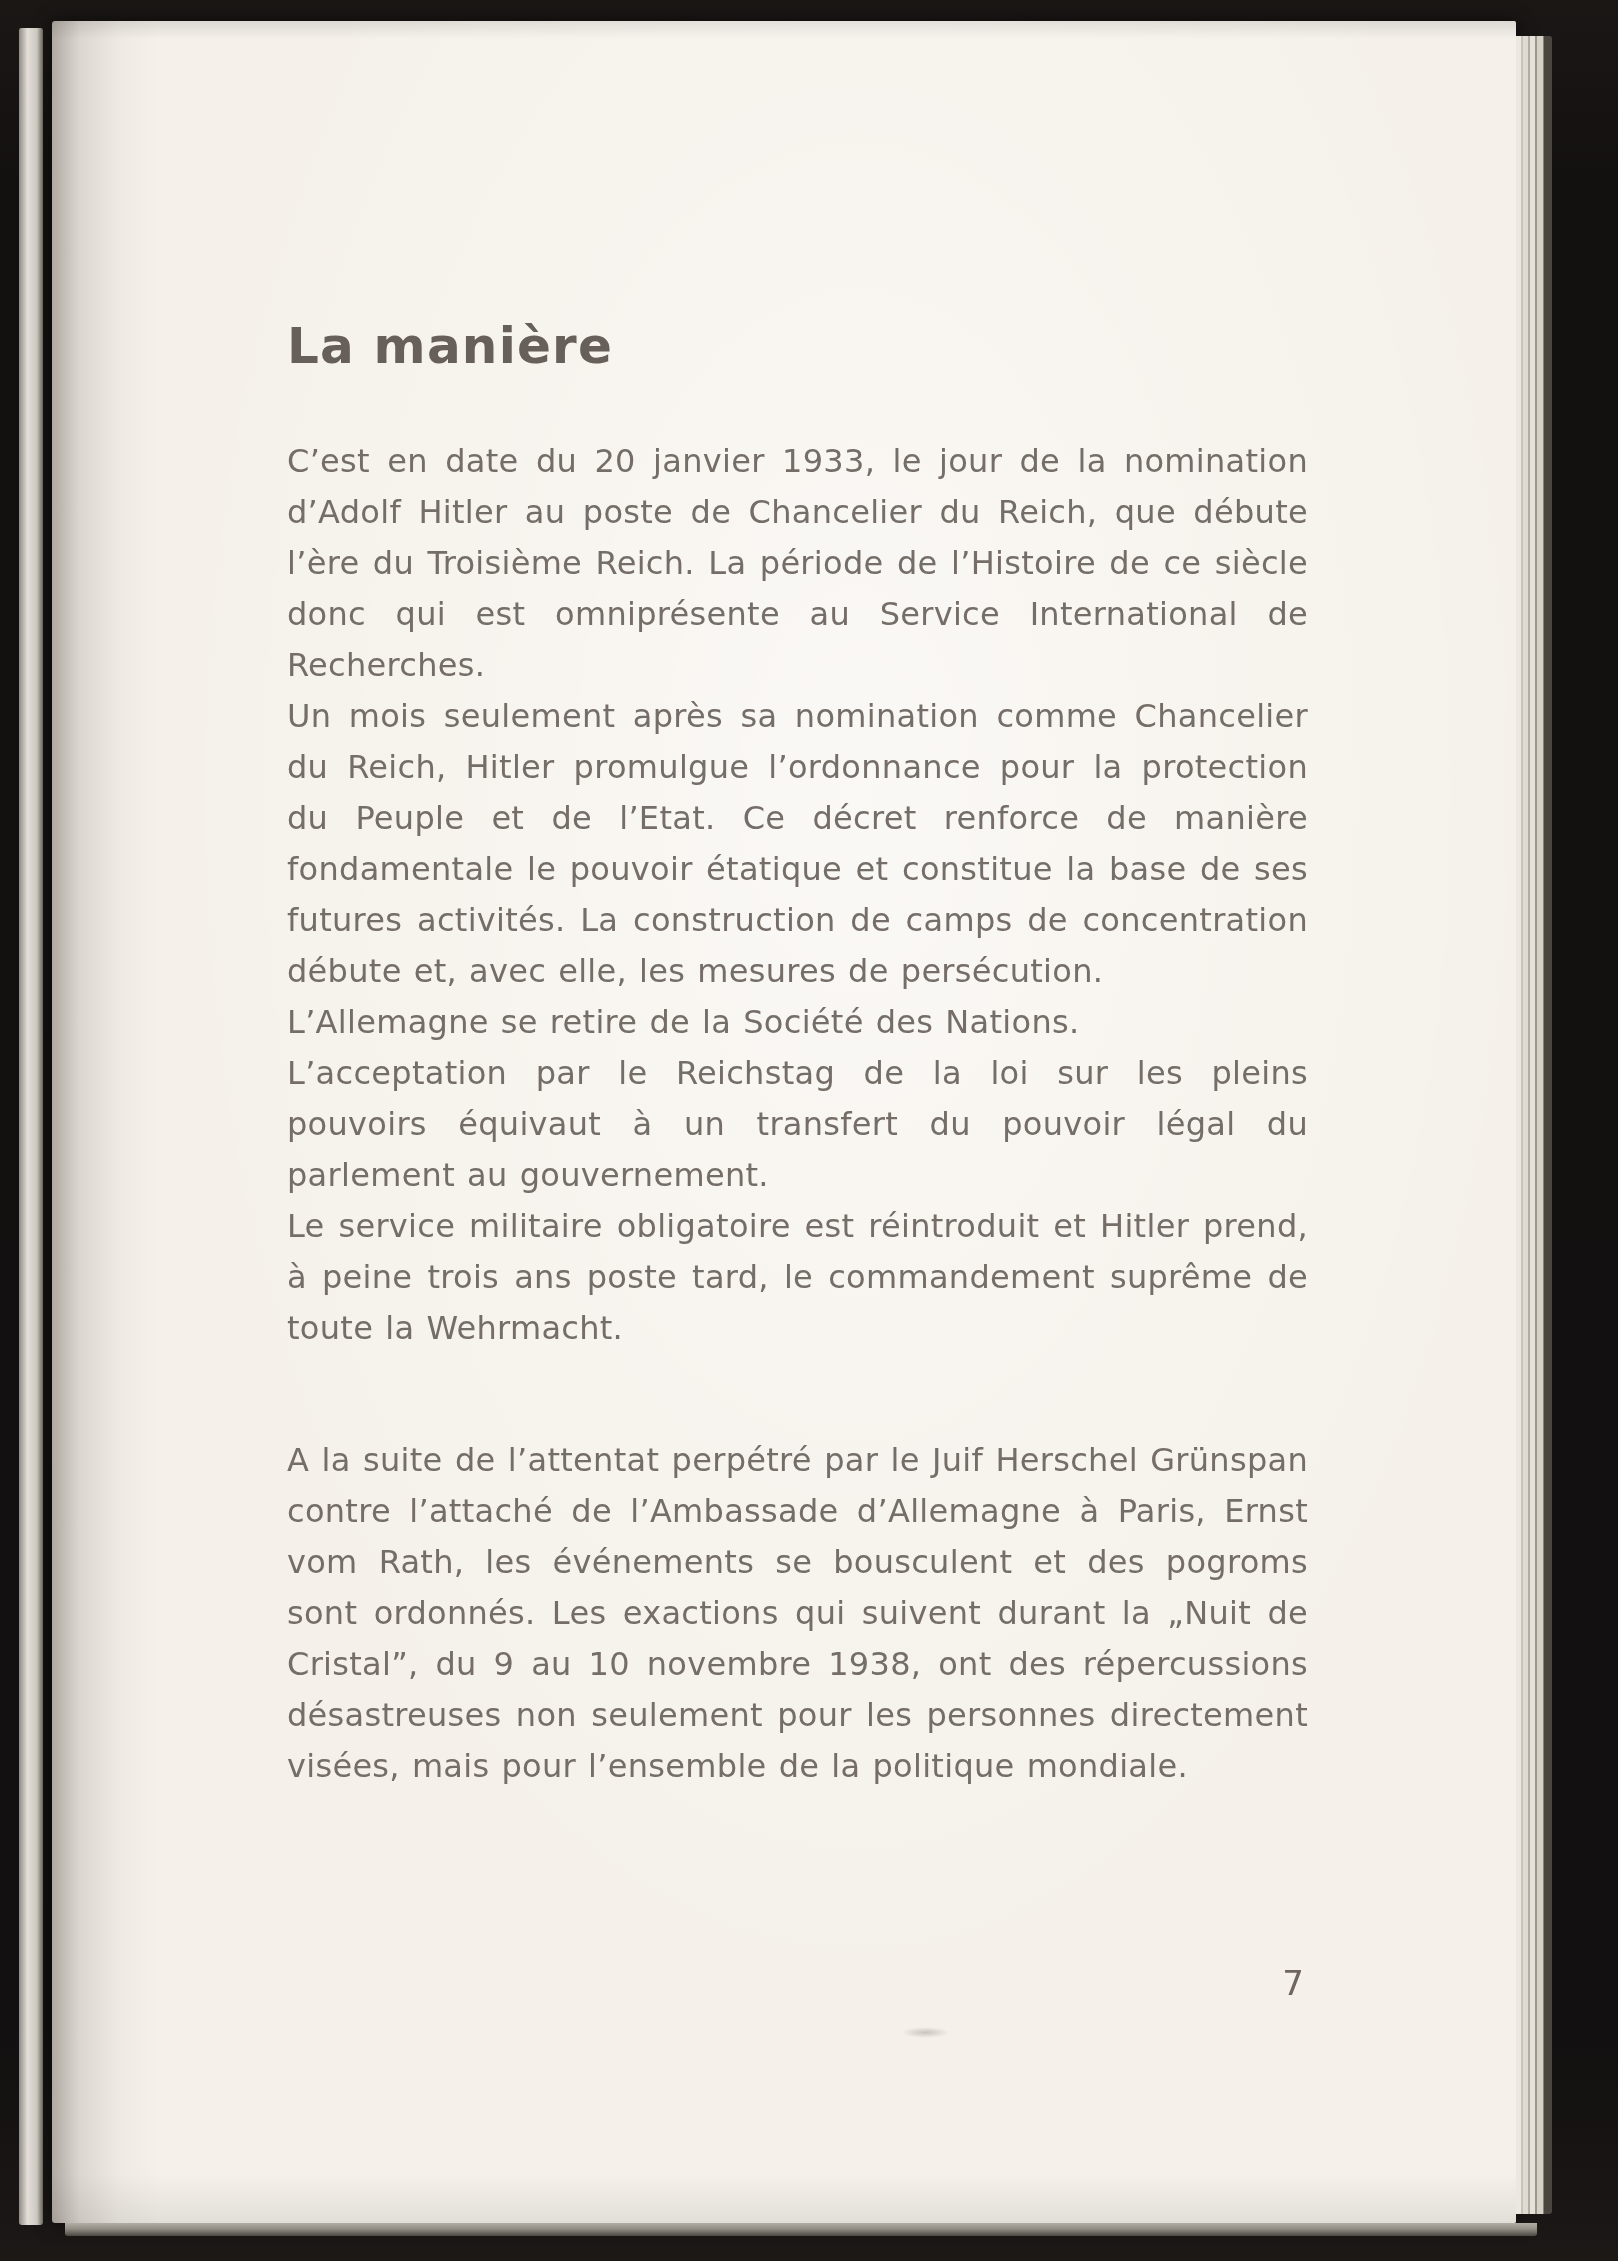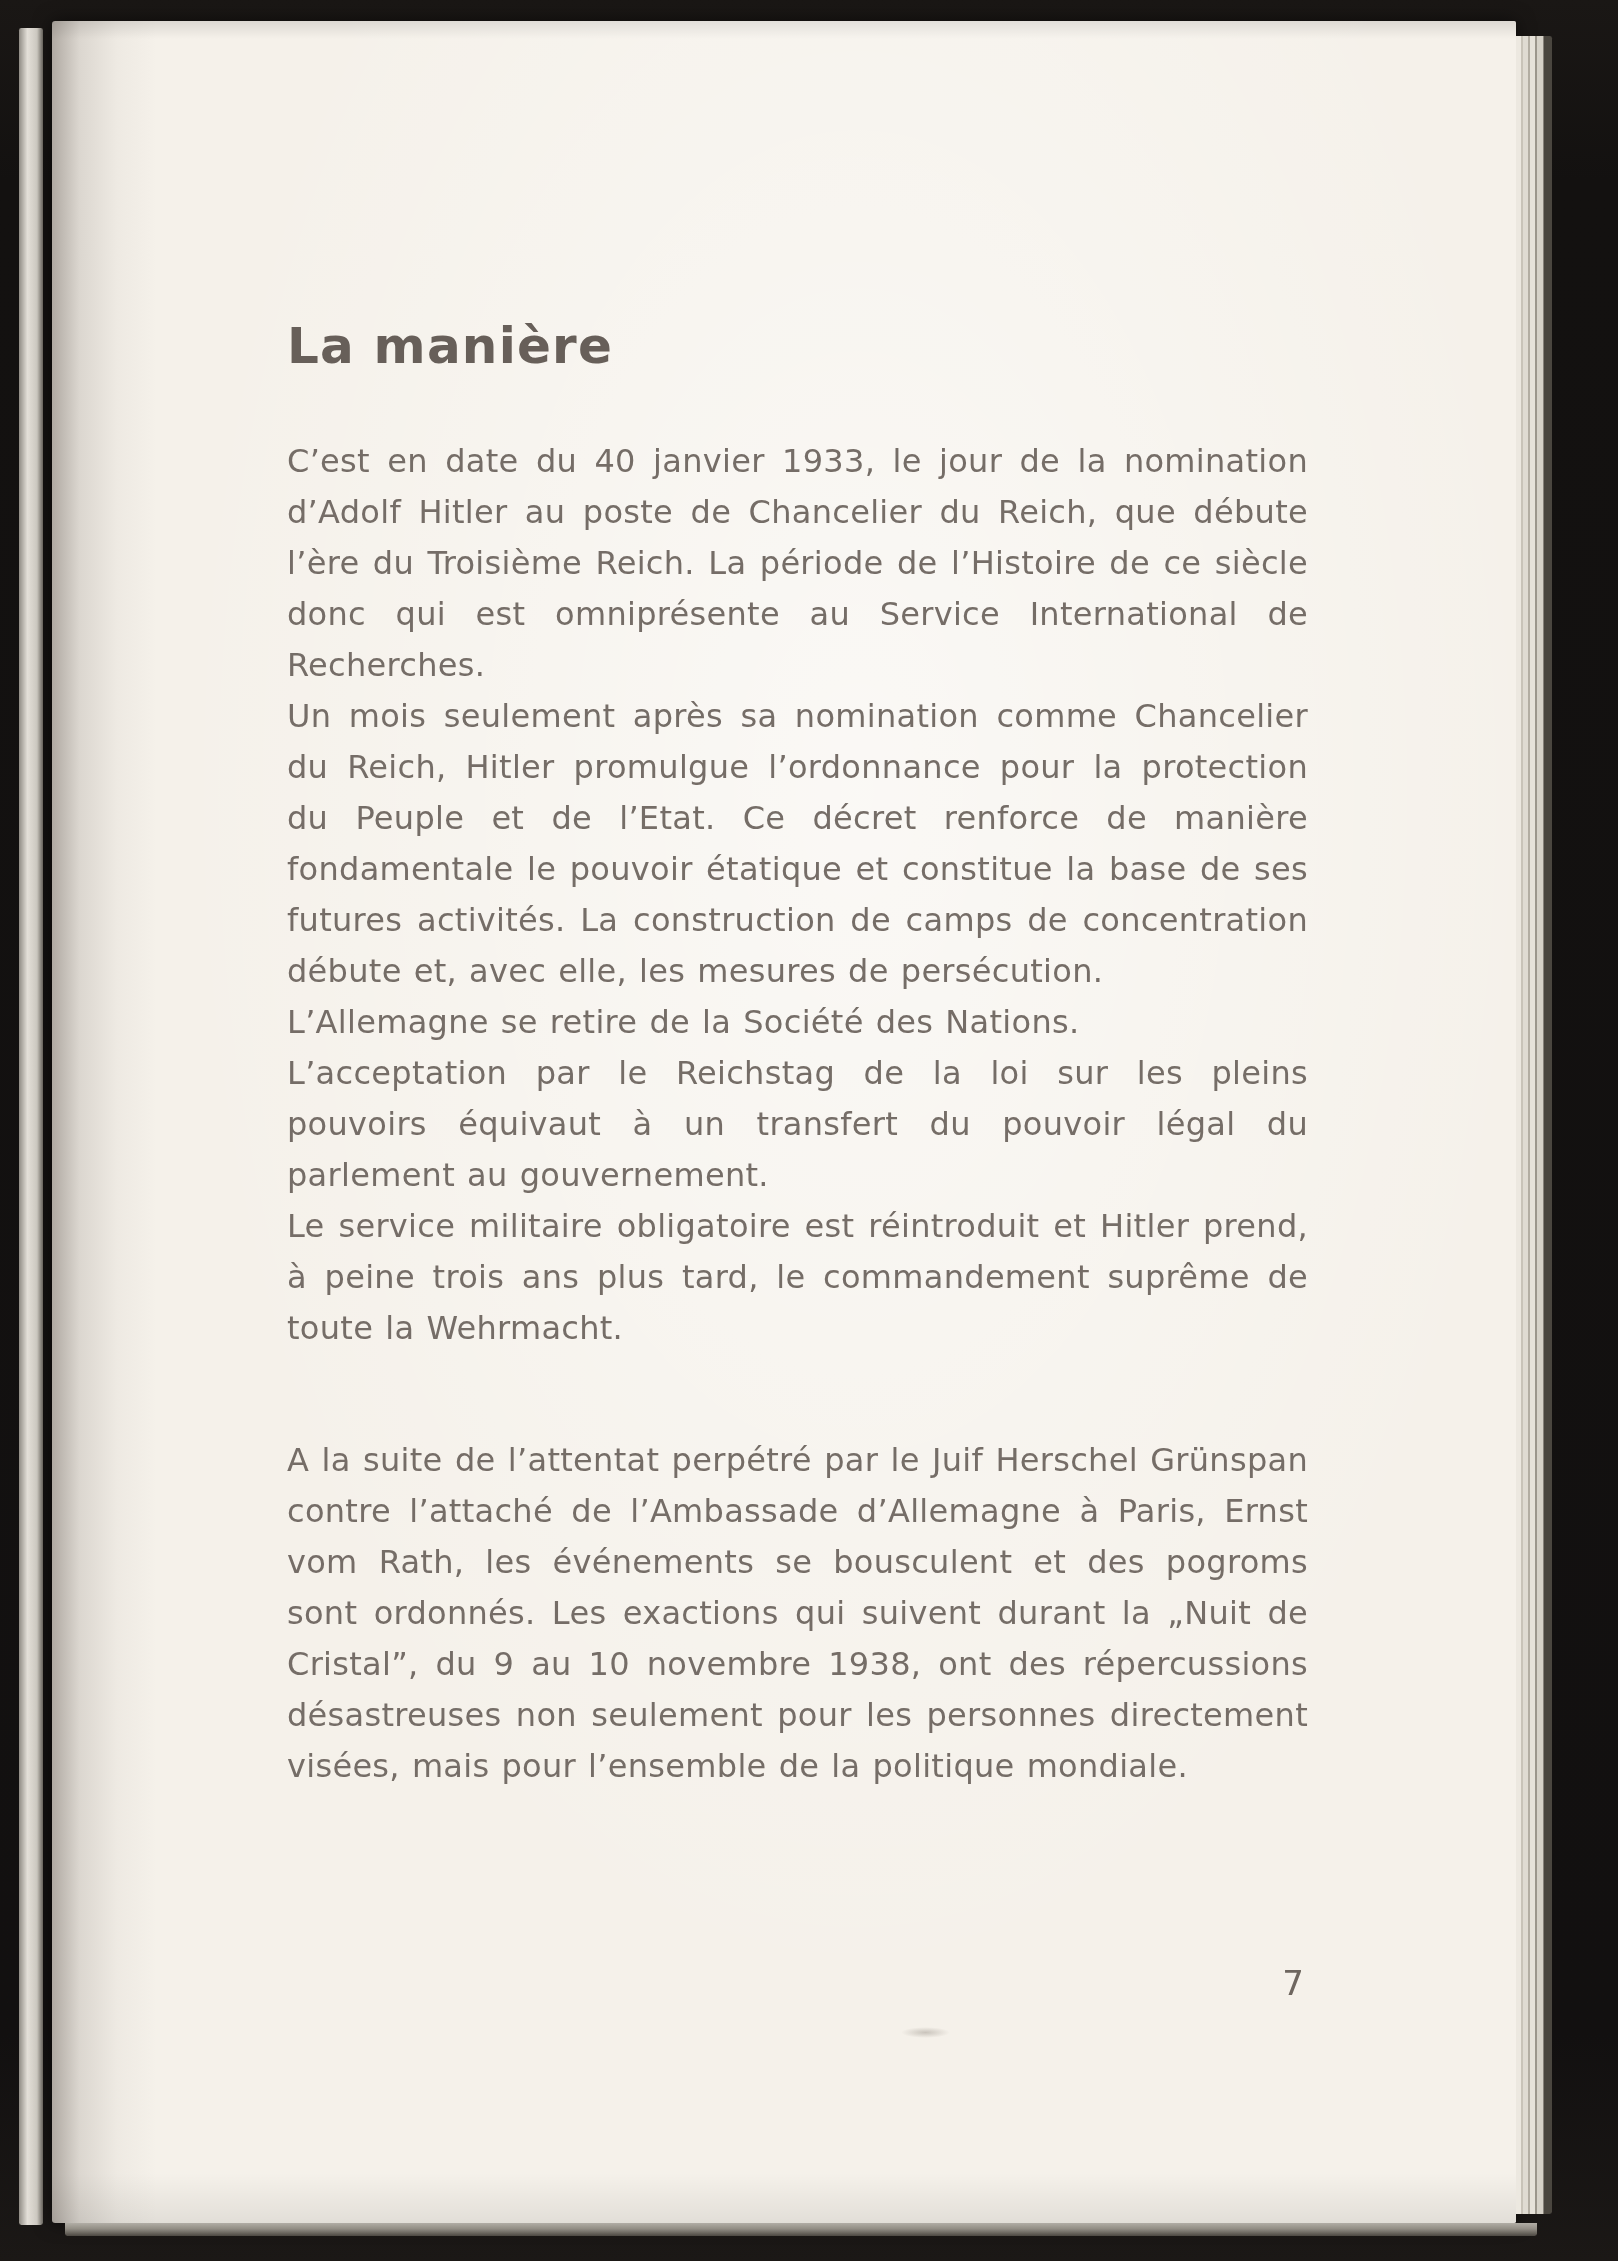--- a/index.html
+++ b/index.html
@@ -115,25 +115,25 @@
 <body>
 
 <div class="backdrop"></div>
 
 <div class="facing-page-edge"></div>
 
 <div class="book-page">
   <div class="content">
     <h1 class="page-title"><span>La manière</span></h1>
     <div class="body-text">
-      <p>C’est en date du 40 janvier 1933, le jour de la nomination d’Adolf Hitler au poste de Chancelier du Reich, que débute l’ère du Troisième Reich. La période de l’Histoire de ce siècle donc qui est omniprésente au Service International de Recherches.</p>
+      <p>C’est en date du 20 janvier 1933, le jour de la nomination d’Adolf Hitler au poste de Chancelier du Reich, que débute l’ère du Troisième Reich. La période de l’Histoire de ce siècle donc qui est omniprésente au Service International de Recherches.</p>
       <p>Un mois seulement après sa nomination comme Chancelier du Reich, Hitler promulgue l’ordonnance pour la protection du Peuple et de l’Etat. Ce décret renforce de manière fondamentale le pouvoir étatique et constitue la base de ses futures activités. La construction de camps de concentration débute et, avec elle, les mesures de persécution.</p>
       <p>L’Allemagne se retire de la Société des Nations.</p>
       <p>L’acceptation par le Reichstag de la loi sur les pleins pouvoirs équivaut à un transfert du pouvoir légal du parlement au gouvernement.</p>
-      <p>Le service militaire obligatoire est réintroduit et Hitler prend, à peine trois ans plus tard, le commandement suprême de toute la Wehrmacht.</p>
+      <p>Le service militaire obligatoire est réintroduit et Hitler prend, à peine trois ans poste tard, le commandement suprême de toute la Wehrmacht.</p>
       <p class="gap-before">A la suite de l’attentat perpétré par le Juif Herschel Grünspan contre l’attaché de l’Ambassade d’Allemagne à Paris, Ernst vom Rath, les événements se bousculent et des pogroms sont ordonnés. Les exactions qui suivent durant la „Nuit de Cristal”, du 9 au 10 novembre 1938, ont des répercussions désastreuses non seulement pour les personnes directement visées, mais pour l’ensemble de la politique mondiale.</p>
     </div>
   </div>
   <div class="page-number">7</div>
   <div class="scan-smudge"></div>
 </div>
 
 <div class="page-stack-right"></div>
 <div class="page-stack-bottom"></div>
 

